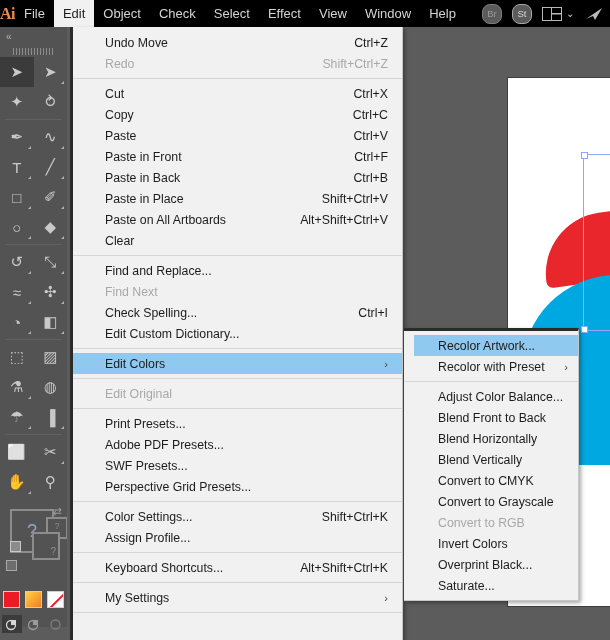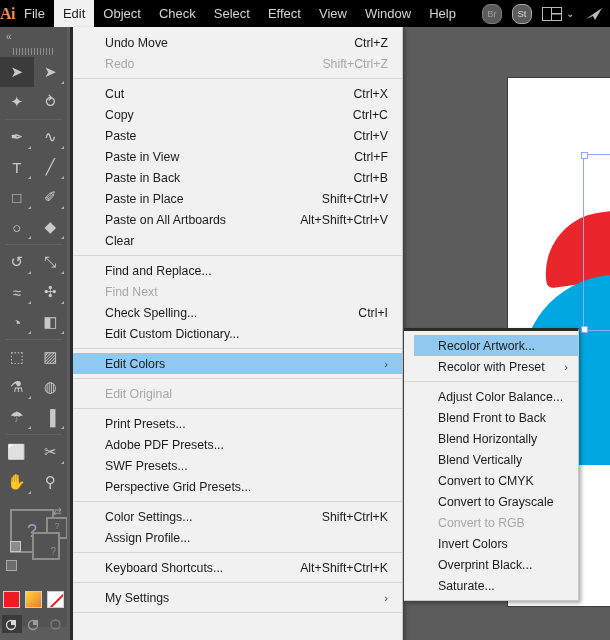--- a/index.html
+++ b/index.html
@@ -402,21 +402,21 @@
       </div>
       <div class="mi">
         <span class="lbl">Copy</span>
         <span class="sc">Ctrl+C</span>
       </div>
       <div class="mi">
         <span class="lbl">Paste</span>
         <span class="sc">Ctrl+V</span>
       </div>
       <div class="mi">
-        <span class="lbl">Paste in View</span>
+        <span class="lbl">Paste in Front</span>
         <span class="sc">Ctrl+F</span>
       </div>
       <div class="mi">
         <span class="lbl">Paste in Back</span>
         <span class="sc">Ctrl+B</span>
       </div>
       <div class="mi">
         <span class="lbl">Paste in Place</span>
         <span class="sc">Shift+Ctrl+V</span>
       </div>

